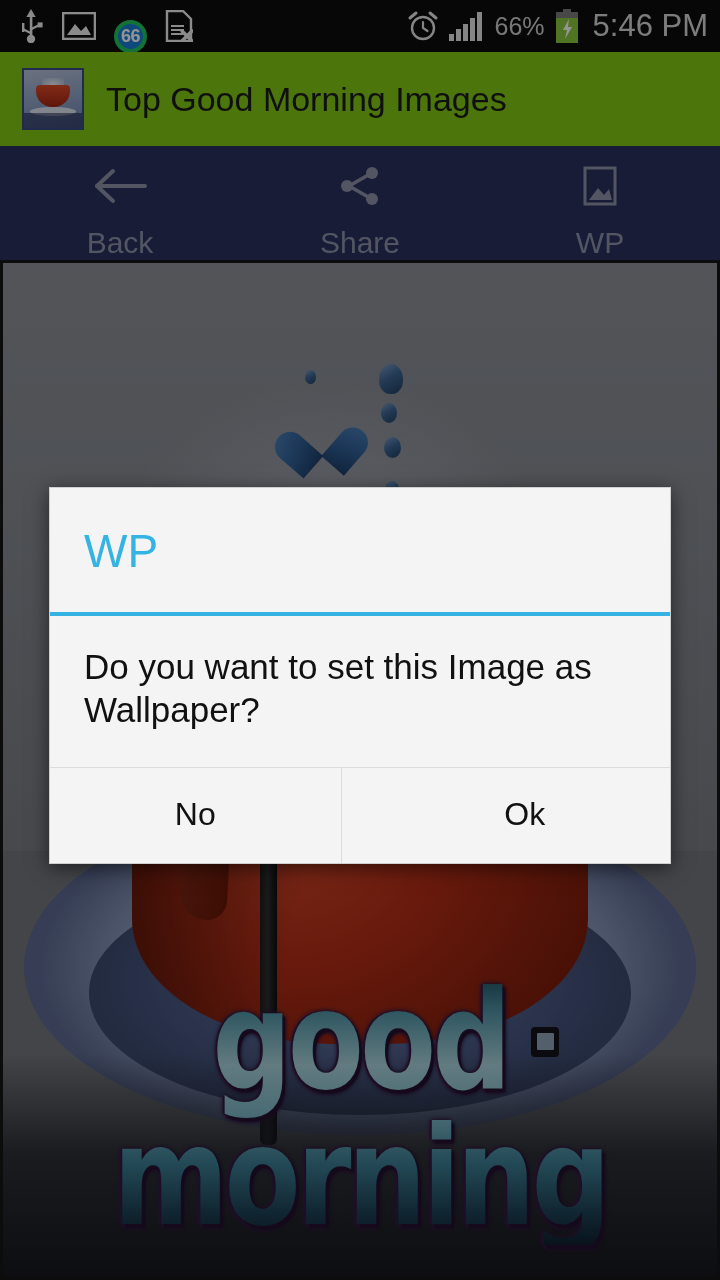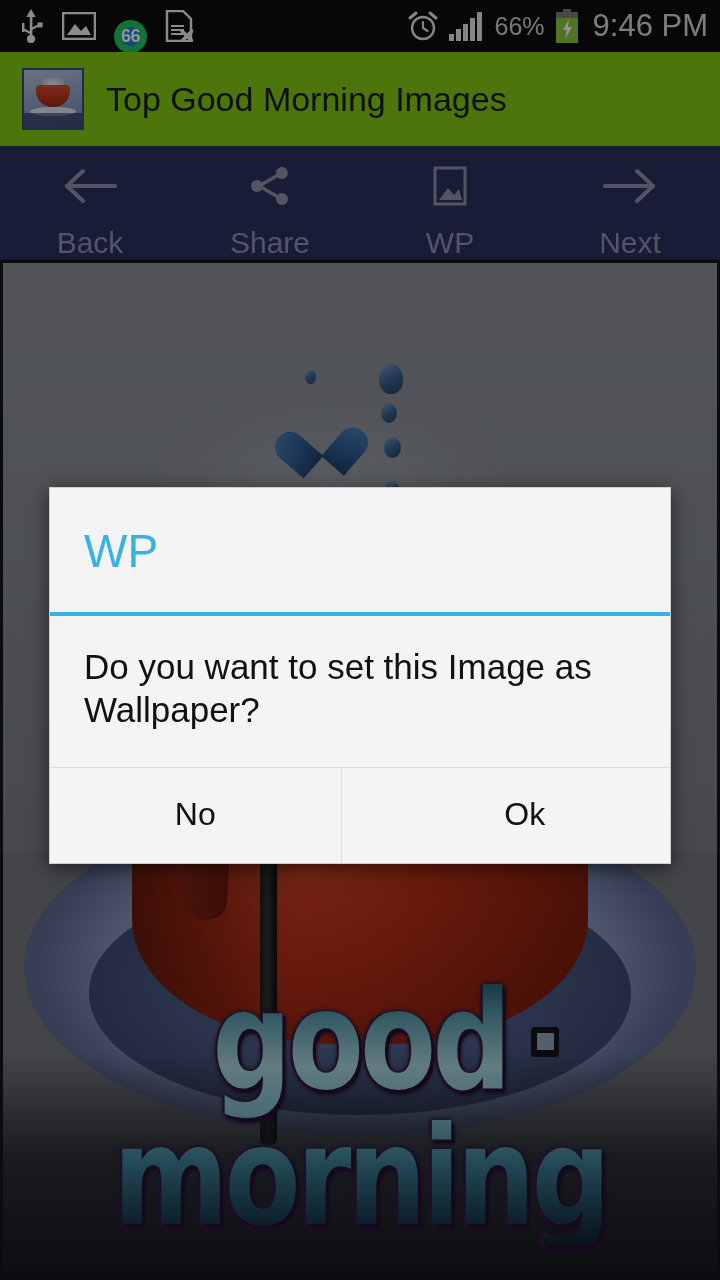--- a/index.html
+++ b/index.html
@@ -28,21 +28,21 @@
   #status-right { margin-left:auto; display:flex; align-items:center; gap:10px; }
   .sicon { display:block; }
   #clock {
     color:#d8d8d8; font-size:31px; letter-spacing:0px;
     font-family:"Liberation Sans", sans-serif; padding-left:4px;
   }
   #battpct { color:#cfcfcf; font-size:25px; }
   #badge66 {
     width:33px; height:33px; border-radius:50%;
     background:#1a7fd4;
-    border:7px solid #22c55e;
+    border:4px solid #22c55e;
     color:#fff; font-size:18px; font-weight:bold;
     display:flex; align-items:center; justify-content:center;
     letter-spacing:-0.5px;
     margin-top:20px;
   }
 
   
   #titlebar {
     position:absolute; top:52px; left:0;
     width:720px; height:94px;
@@ -321,21 +321,21 @@
           <rect x="28" y="1" width="5" height="29"></rect>
         </g>
       </svg>
       <span id="battpct">66%</span>
       <svg class="sicon" width="24" height="34" viewBox="0 0 24 34">
         <rect x="8" y="0" width="8" height="4" fill="#7d7d7d"></rect>
         <rect x="1" y="3" width="22" height="31" fill="#7d7d7d"></rect>
         <rect x="1" y="9" width="22" height="25" fill="#8cc63f"></rect>
         <polygon points="14,10 8,21 12,21 10,30 17,18 13,18" fill="#ffffff"></polygon>
       </svg>
-      <span id="clock">9:46 PM</span>
+      <span id="clock">5:46 PM</span>
     </div>
   </div>
 
   <div id="titlebar">
     <div id="app-icon">
       <div class="steam"></div>
       <div class="cup"></div>
       <div class="saucer"></div>
       <div class="label"></div>
     </div>
@@ -377,31 +377,20 @@
     <div class="tb-item">
       <div class="tb-icon">
         <svg width="48" height="48" viewBox="0 0 48 48">
           <rect x="9" y="6" width="30" height="36" fill="none" stroke="#8f93ab" stroke-width="3"></rect>
           <polygon points="13,38 22,26 28,33 33,27 36,38" fill="#8f93ab"></polygon>
         </svg>
       </div>
       <div class="tb-label">WP</div>
     </div>
 
-    <div class="tb-item">
-      <div class="tb-icon">
-        <svg width="58" height="42" viewBox="0 0 58 42">
-          <g stroke="#8f93ab" stroke-width="4" fill="none" stroke-linecap="round" stroke-linejoin="round">
-            <line x1="4" y1="21" x2="52" y2="21"></line>
-            <polyline points="36,6 52,21 36,36"></polyline>
-          </g>
-        </svg>
-      </div>
-      <div class="tb-label">Next</div>
-    </div>
   </div>
 
   <div id="imagearea">
     <div id="photo">
       <div class="wall"></div>
 
       <div class="heart"></div>
       <div class="droplet" id="d1"></div>
       <div class="droplet" id="d2"></div>
       <div class="droplet" id="d3"></div>

